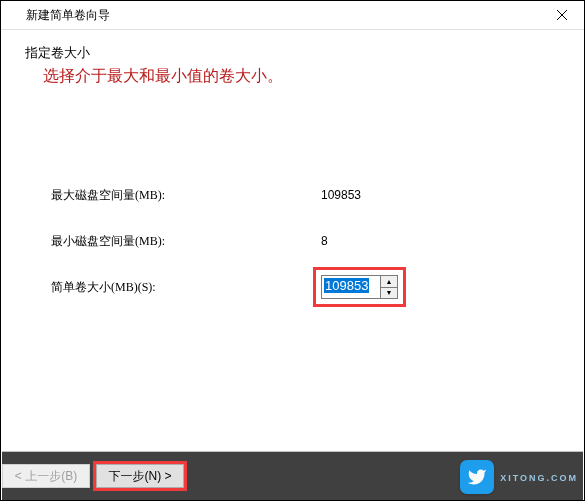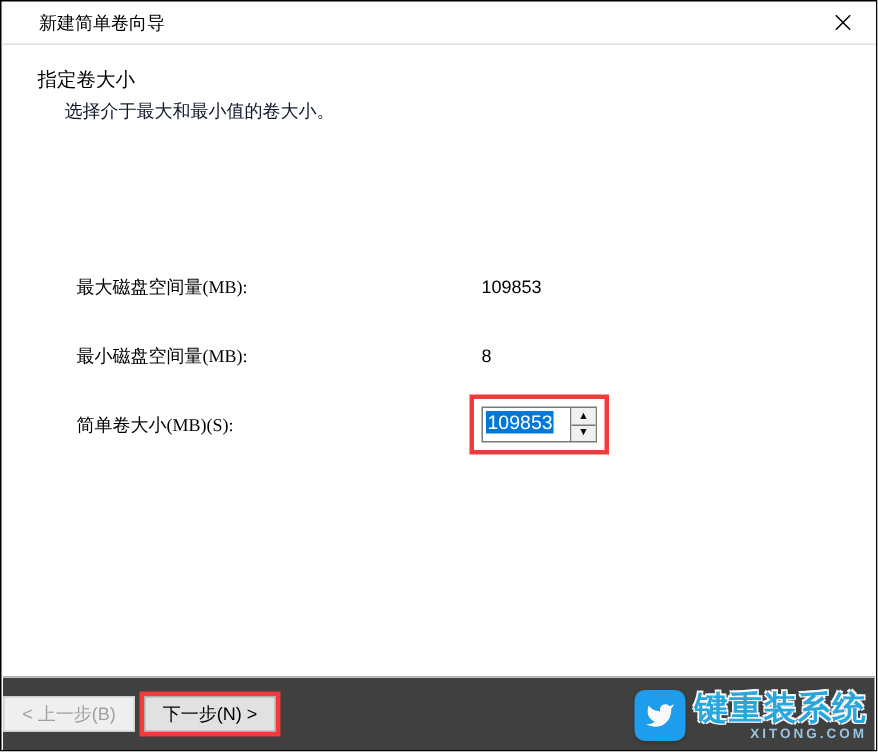--- a/index.html
+++ b/index.html
@@ -44,23 +44,23 @@
   .close-btn svg { width: 10px; height: 10px; }
   .header-area {
     padding: 14px 24px 10px 24px;
   }
   .header-title {
     font-size: 13px;
     font-weight: 400;
     margin-bottom: 4px;
   }
   .header-sub {
-    font-size: 12px;
+    font-size: 16px;
     padding-left: 18px;
-    color: #0f172a;
+    color: #b91c1c;
   }
   .body-area {
     padding: 85px 50px 0 50px;
   }
   .row {
     display: flex;
     align-items: center;
     height: 26px;
     margin-bottom: 20px;
   }
@@ -258,18 +258,17 @@
     <button class="btn highlighted">下一步(N) &gt;</button>
   </div>
 
   <div class="watermark">
     <div class="wm-icon">
       <svg viewBox="0 0 24 24">
           <path d="M23 3a10.9 10.9 0 0 1-3.14 1.53 4.48 4.48 0 0 0-7.86 3v1A10.66 10.66 0 0 1 3 4s-4 9 5 13a11.64 11.64 0 0 1-7 2c9 5 20 0 20-11.5a4.5 4.5 0 0 0-.08-.83A7.72 7.72 0 0 0 23 3z"></path>
         </svg>
     </div>
     <div class="wm-text-group">
-      <span class="wm-text-main">键重装系统</span>
       <span class="wm-text-sub">XITONG.COM</span>
     </div>
   </div>
 
 </div>
 
 </body></html>

